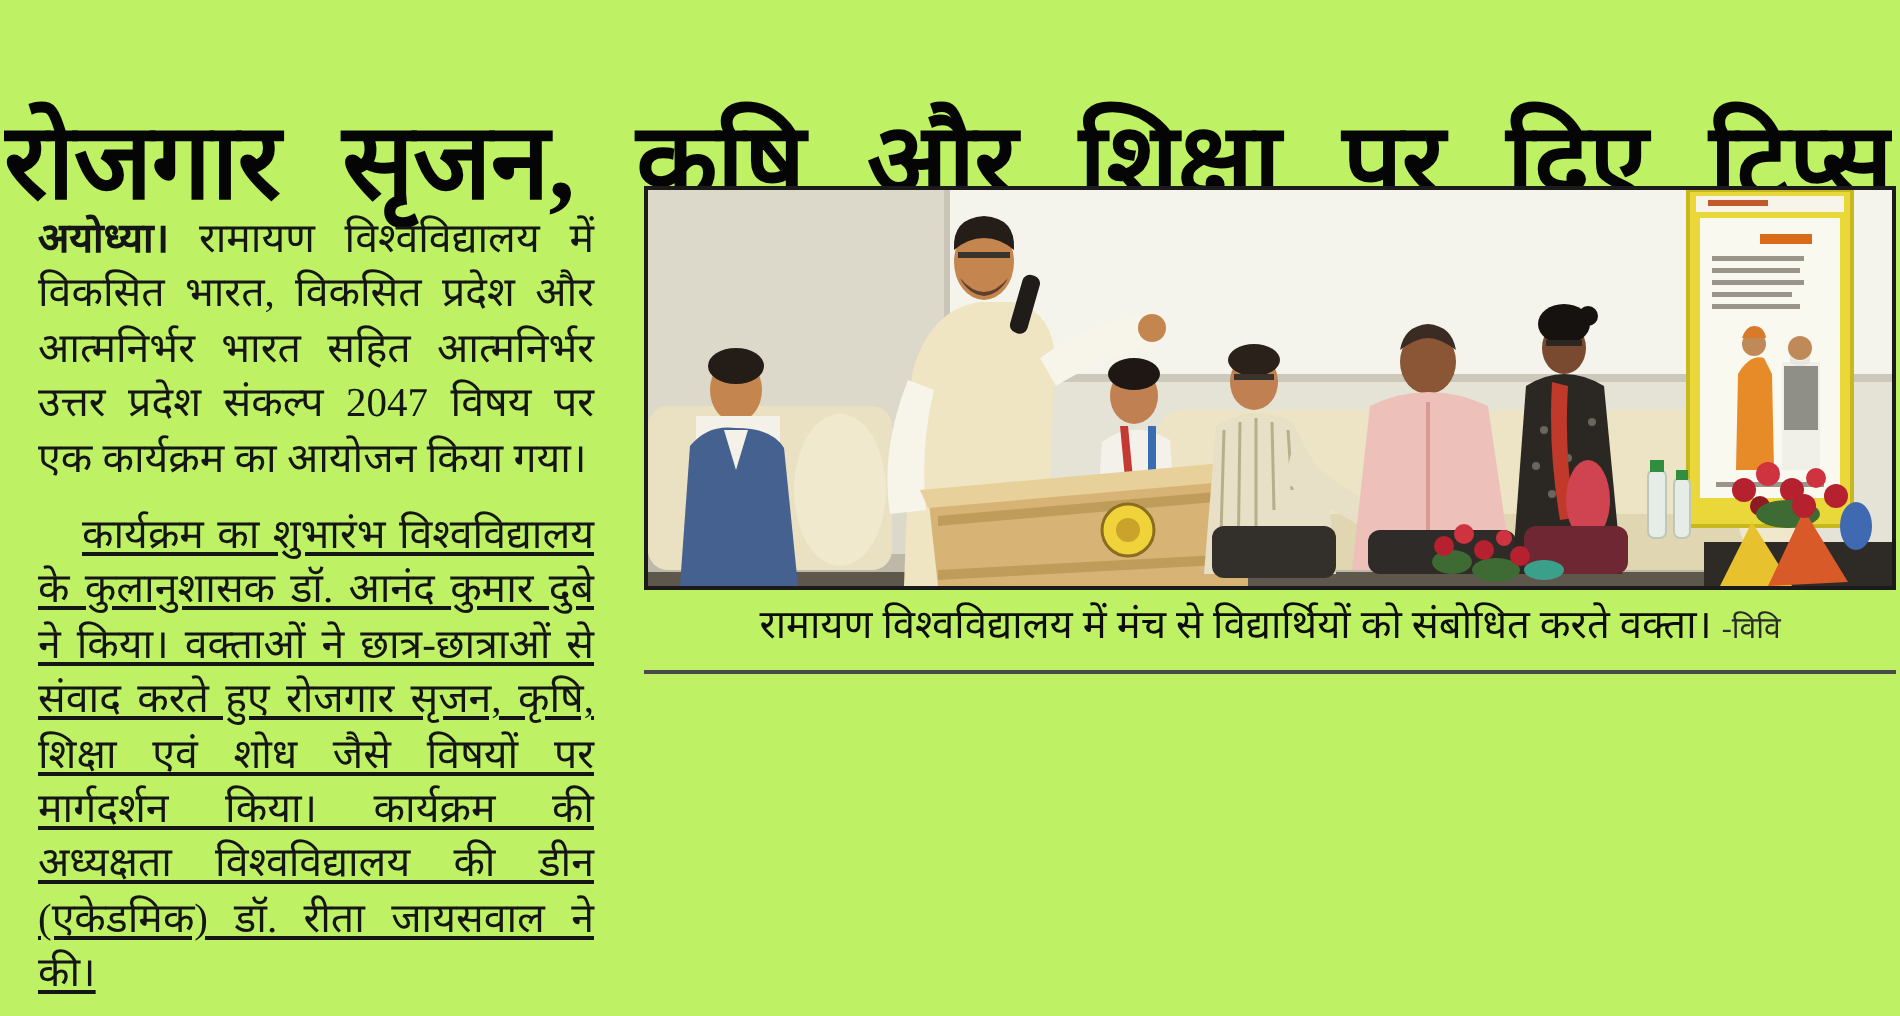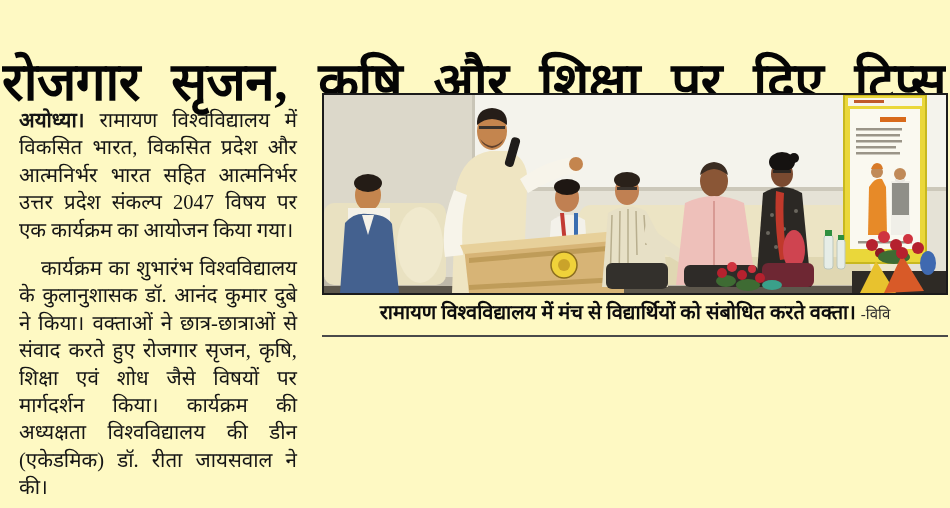--- a/index.html
+++ b/index.html
@@ -1,54 +1,54 @@
 <!DOCTYPE html>
 <html lang="hi"><head>
 <meta charset="utf-8">
 <style>
   html,body{margin:0;padding:0;background:#ffffff;}
   .page{
     position:relative;
     width:950px;height:508px;
-    background:#fef9c3;
+    background:#bef264;
     font-family:"Liberation Serif","DejaVu Serif",serif;
     color:#111;
     overflow:hidden;
   }
   .headline{
     position:absolute;left:2px;top:2px;width:944px;height:88px;
     font-size:53px;font-weight:700;color:#050505;
     line-height:88px;
     text-align:justify;text-align-last:justify;
     white-space:nowrap;
     letter-spacing:-0.5px;
     overflow:hidden;
   }
   .col{
     position:absolute;
     font-size:20.5px;line-height:27.4px;
     text-align:justify;
     color:#151515;
   }
   .col p{margin:11px;}
-  .col p.indent{text-indent:22px;}
+  .col p.indent{text-indent:22px;text-decoration:underline;}
   .col-left{left:8px;top:96px;width:300px;height:410px;}
   .col-middle{left:322px;top:342px;width:292px;height:164px;}
   .col-right{left:628px;top:342px;width:320px;height:164px;}
   .dateline{font-weight:700;}
   .photo-frame{
     position:absolute;left:322px;top:93px;width:622px;height:198px;
     border:2px solid #1b1b1b;background:#e8e5db;
   }
   .photo-frame svg{display:block;width:100%;height:100%;}
   .caption-row{
     position:absolute;left:322px;top:298px;width:626px;height:36px;
     text-align:center;white-space:nowrap;overflow:hidden;
   }
-  .caption-text{font-size:20px;font-weight:700;color:#0d0d0d;text-align:right;}
+  .caption-text{font-size:20px;font-weight:400;color:#0d0d0d;text-align:right;}
   .caption-credit{font-size:15px;font-weight:400;color:#2a2a2a;margin-left:1px;text-align:center;}
   .caption-divider{
     position:absolute;left:322px;top:335px;width:626px;height:0;
     border-top:2px solid #4a4a4a;
   }
 </style>
 </head>
 <body>
 
 <div class="page">

